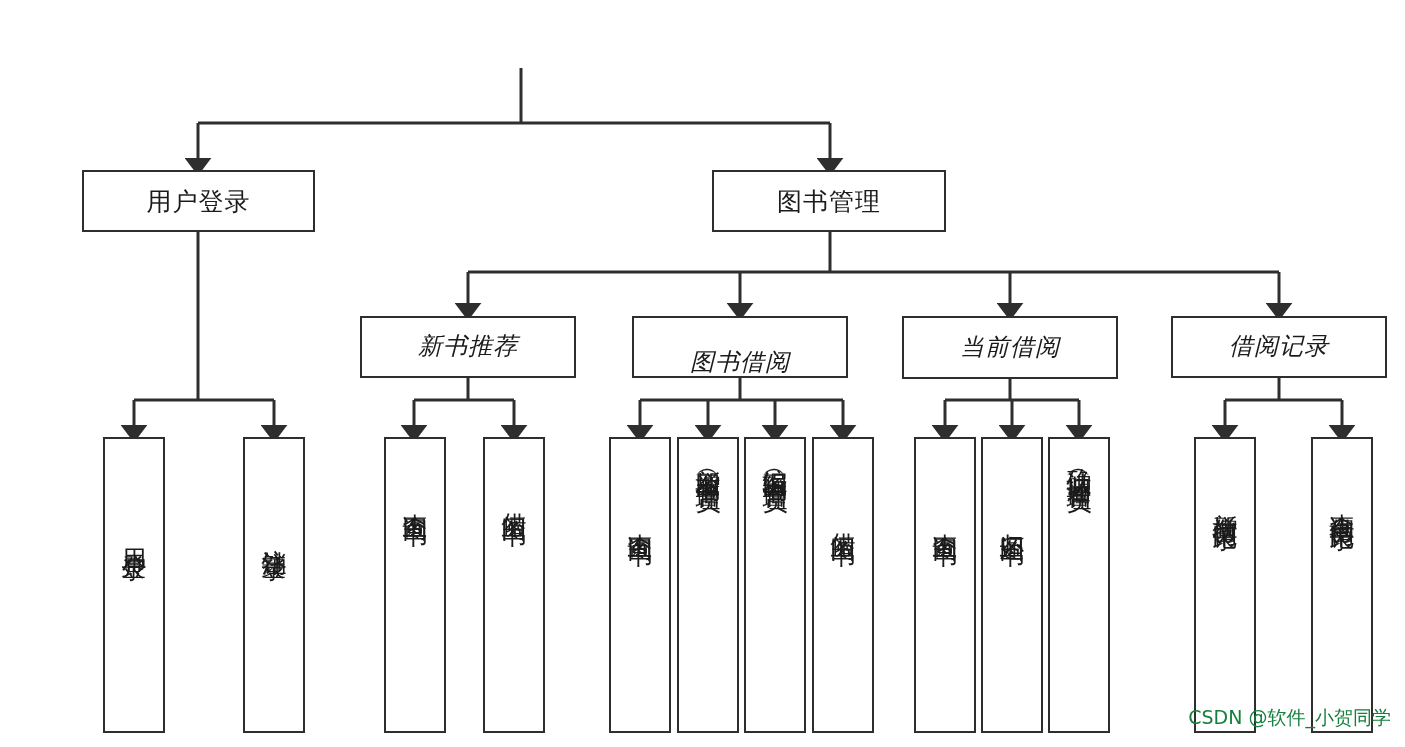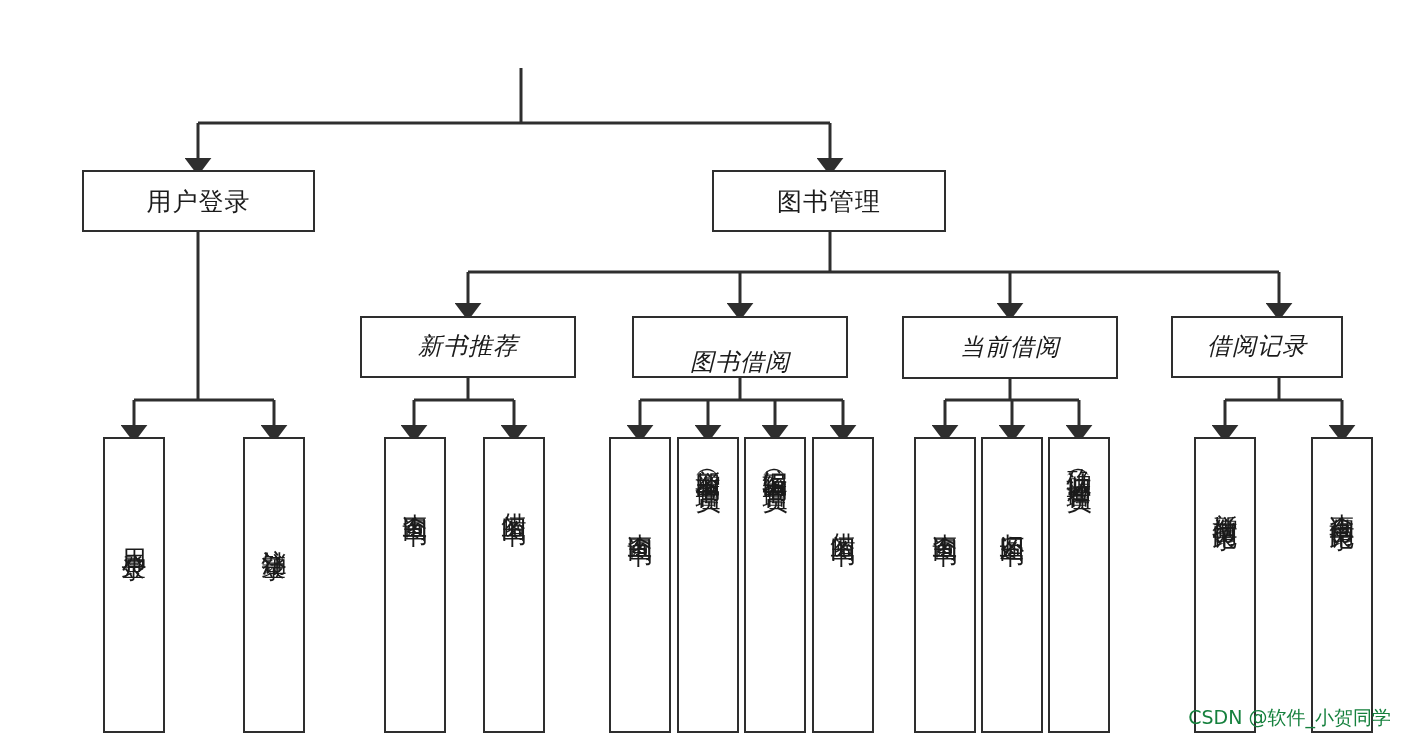--- a/index.html
+++ b/index.html
@@ -159,21 +159,21 @@
 
   <div class="node horiz level3" style="left:360px; top:316px; width:216px; height:62px;">
     <span class="label">新书推荐</span>
   </div>
   <div class="node horiz level3" style="left:632px; top:316px; width:216px; height:62px;align-items:flex-end;">
     <span class="label">图书借阅</span>
   </div>
   <div class="node horiz level3" style="left:902px; top:316px; width:216px; height:63px;">
     <span class="label">当前借阅</span>
   </div>
-  <div class="node horiz level3" style="left:1171px; top:316px; width:172px; height:62px;">
+  <div class="node horiz level3" style="left:1171px; top:316px; width:216px; height:62px;">
     <span class="label">借阅记录</span>
   </div>
 
   <div class="node leaf short" style="left:103px; top:437px; width:62px; height:296px;">
     <span class="label">用户登录</span>
   </div>
   <div class="node leaf short" style="left:243px; top:437px; width:62px; height:296px;">
     <span class="label">注销登录</span>
   </div>
 

